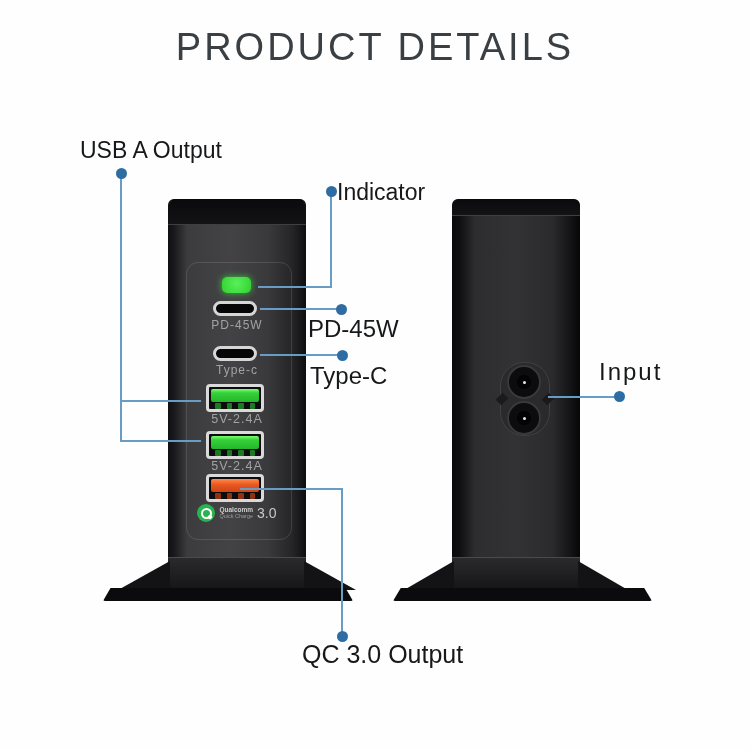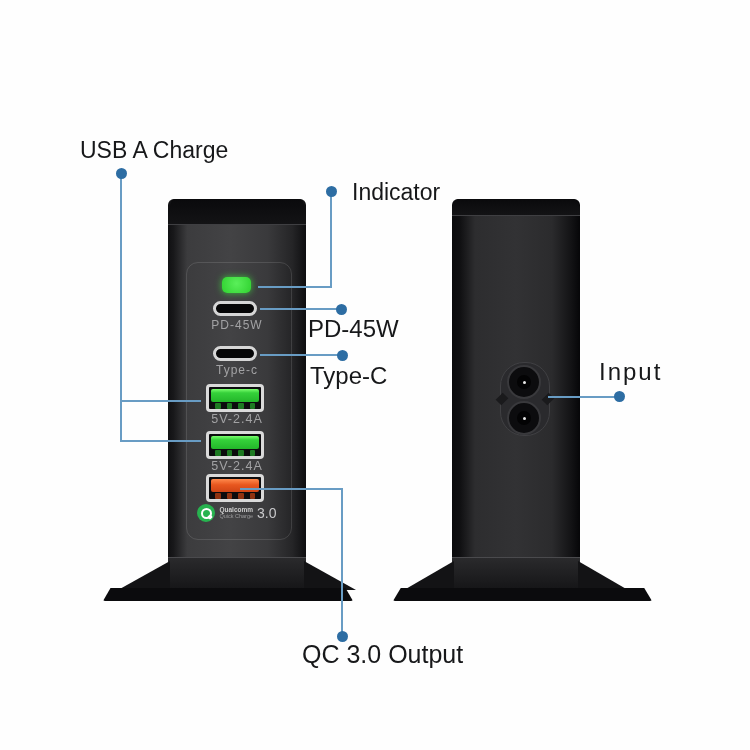--- a/index.html
+++ b/index.html
@@ -11,21 +11,21 @@
 
   
   .title{
     left:0;right:0;top:26px;text-align:center;
     font-size:38px;letter-spacing:3px;color:#3a3f44;font-weight:500;
   }
 
   
   .callout-label{color:#17181a;font-size:23px;font-weight:400;}
   .lbl-usb-a{left:80px;top:137px;}
-  .lbl-indicator{left:352px;top:179px;}
+  .lbl-indicator{left:337px;top:179px;}
   .lbl-pd{left:308px;top:315px;font-size:24px;}
   .lbl-typec{left:310px;top:362px;font-size:24px;}
   .lbl-qc{left:302px;top:640px;font-size:25px;text-align:right;}
   .lbl-input{left:599px;top:358px;font-size:24px;letter-spacing:2px;}
   .lbl-socket{left:588px;top:404px;font-size:25px;letter-spacing:3px;}
 
   
   .cline{background:#689cc4;}
   .cdot{width:11px;height:11px;border-radius:50%;background:#2d6da3;}
 
@@ -94,20 +94,21 @@
 
   
   .flare{background:#131315;}
   .plate{background:#0b0b0d;border-radius:2px;}
 </style>
 </head>
 <body>
 
 <div id="canvas">
 
+  <div class="abs title">PRODUCT DETAILS</div>
 
   <div class="abs tower tower-front">
     <div class="abs cap"></div>
     <div class="abs panel"></div>
 
     <div class="abs led"></div>
 
     <div class="abs cport cport1"></div>
     <div class="abs port-label plbl1">PD-45W</div>
 
@@ -199,20 +200,20 @@
   <div class="abs cline" style="left:260px;top:354px;width:79px;height:2px;"></div>
   <div class="abs cdot" style="left:337px;top:350px;"></div>
 
   <div class="abs cline" style="left:240px;top:488px;width:103px;height:2px;"></div>
   <div class="abs cline" style="left:341px;top:488px;width:2px;height:146px;"></div>
   <div class="abs cdot" style="left:337px;top:631px;"></div>
 
   <div class="abs cline" style="left:548px;top:396px;width:68px;height:2px;"></div>
   <div class="abs cdot" style="left:614px;top:391px;"></div>
 
-  <div class="abs callout-label lbl-usb-a">USB A Charge</div>
+  <div class="abs callout-label lbl-usb-a">USB A Output</div>
   <div class="abs callout-label lbl-indicator">Indicator</div>
   <div class="abs callout-label lbl-pd">PD-45W</div>
   <div class="abs callout-label lbl-typec">Type-C</div>
   <div class="abs callout-label lbl-qc">QC 3.0 Output</div>
   <div class="abs callout-label lbl-input">Input</div>
 
 </div>
 
 </body></html>

